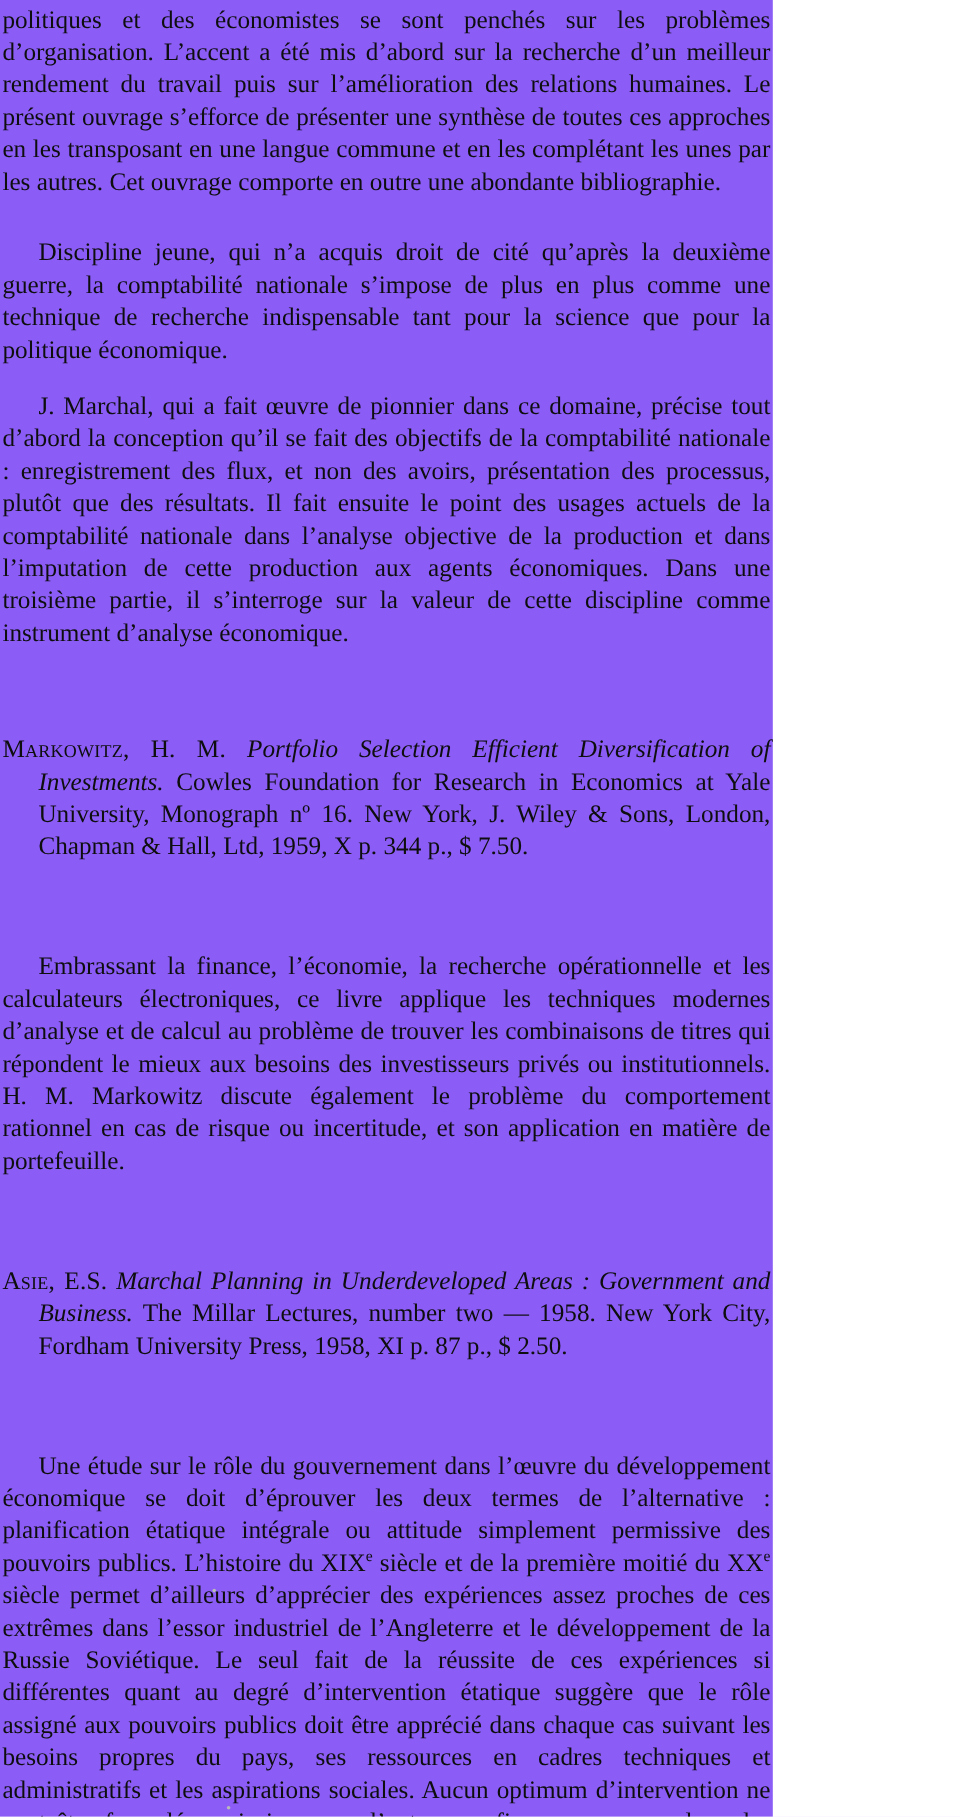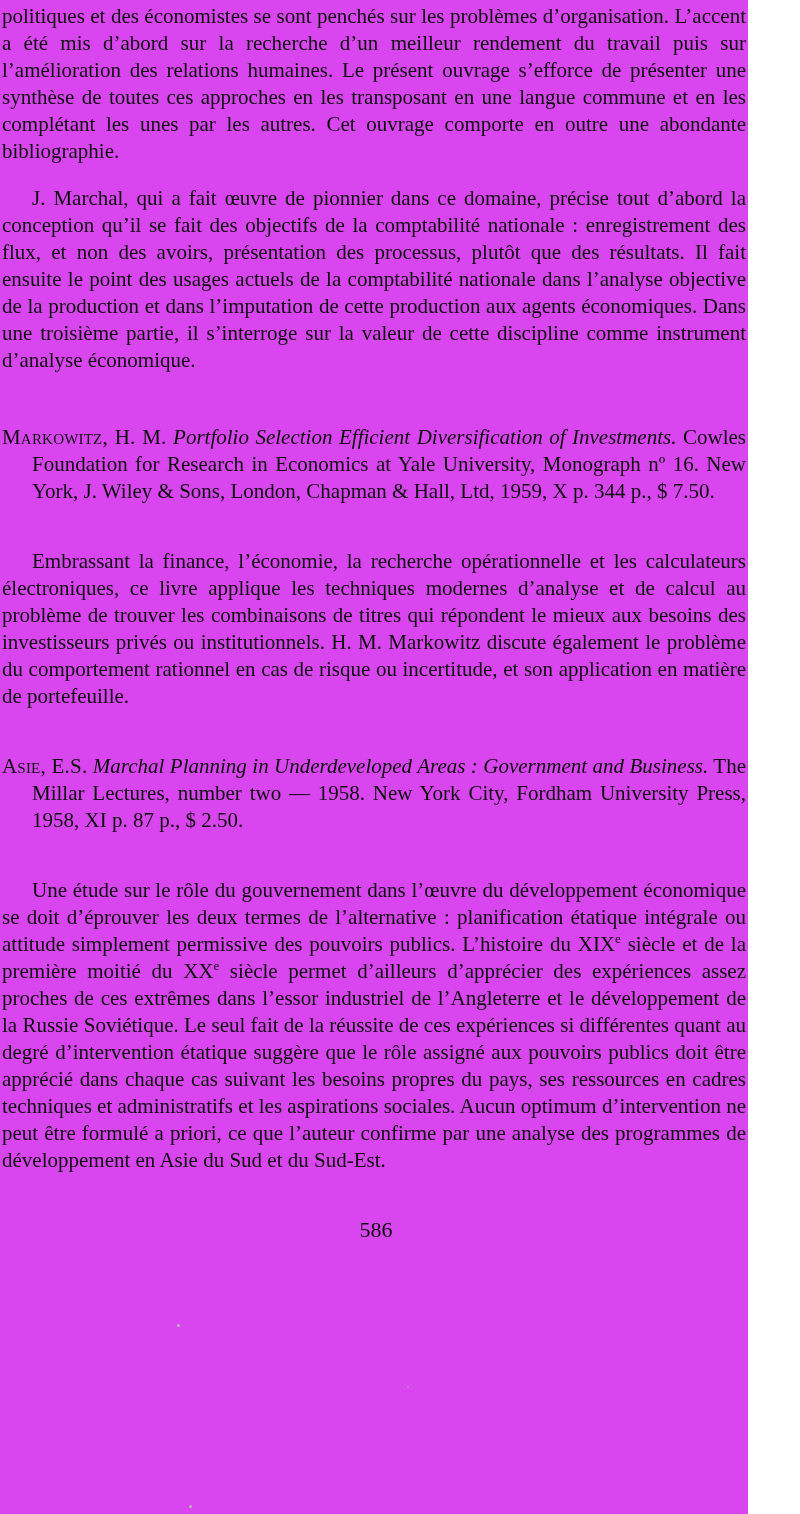--- a/index.html
+++ b/index.html
@@ -1,21 +1,21 @@
 <!DOCTYPE html>
 <html><head>
 <meta charset="utf-8">
 <style>
   html, body { margin: 0; padding: 0; background: #ffffff; }
   .page {
     position: relative;
-    width: 748px;
+    width: 644px;
     height: 1514px;
     box-sizing: border-box;
-    background: #d946ef;
+    background: #8b5cf6;
     padding: 3px 2px 0 2px;
     font-family: "Liberation Serif", "DejaVu Serif", serif;
     font-size: 21px;
     line-height: 27px;
     color: #0e0e0e;
     text-align: justify;
     overflow: hidden;
   }
   .para { margin: 0; }
   .indent { text-indent: 30px; margin-top: 20px; }
@@ -26,22 +26,22 @@
   }
   .author { font-variant: small-caps; letter-spacing: 0.2px; }
   .title { font-style: italic; }
   sup.ord {
     font-size: 0.62em;
     line-height: 0;
     vertical-align: super;
   }
   .gap-sm   { margin-top: 26px; }
   .gap-md   { margin-top: 32px; }
-  .gap-lg   { margin-top: 43px; }
-  .gap-xl   { margin-top: 50px; }
+  .gap-lg   { margin-top: 73px; }
+  .gap-xl   { margin-top: 70px; }
   .page-number {
     margin: 0;
     margin-top: 42px;
     text-align: center;
     text-indent: 0;
     font-size: 22px;
     padding-left: 4px;
   }
   .speck {
     position: absolute;
@@ -53,20 +53,21 @@
   .speck-3 { left: 407px; top: 1386px; width: 2px; height: 2px; opacity: .6; }
 </style>
 </head>
 <body>
 
 <div class="page">
 
   <p class="para">politiques et des économistes se sont penchés sur les problèmes d’organisation. L’accent a été mis d’abord sur la recherche d’un meilleur rendement du travail puis sur l’amélioration des relations humaines. Le présent ouvrage s’efforce de présenter une synthèse de toutes ces approches en les transposant en une langue commune et en les complétant les unes par les autres. Cet ouvrage comporte en outre une abondante bibliographie.</p>
 
 
+  <p class="para indent gap-md">Discipline jeune, qui n’a acquis droit de cité qu’après la deuxième guerre, la comptabilité nationale s’impose de plus en plus comme une technique de recherche indispensable tant pour la science que pour la politique économique.</p>
   <p class="para indent">J. Marchal, qui a fait œuvre de pionnier dans ce domaine, précise tout d’abord la conception qu’il se fait des objectifs de la comptabilité nationale : enregistrement des flux, et non des avoirs, présentation des processus, plutôt que des résultats. Il fait ensuite le point des usages actuels de la comptabilité nationale dans l’analyse objective de la production et dans l’imputation de cette production aux agents économiques. Dans une troisième partie, il s’interroge sur la valeur de cette discipline comme instrument d’analyse économique.</p>
 
   <p class="bib gap-xl"><span class="author">Markowitz, H. M.</span><span class="title"> Portfolio Selection Efficient Diversification of Investments.</span><span> Cowles Foundation for Research in Economics at Yale University, Monograph nº 16. New York, J. Wiley &amp; Sons, London, Chapman &amp; Hall, Ltd, 1959, X p. 344 p., $ 7.50.</span></p>
 
   <p class="para indent gap-lg">Embrassant la finance, l’économie, la recherche opérationnelle et les calculateurs électroniques, ce livre applique les techniques modernes d’analyse et de calcul au problème de trouver les combinaisons de titres qui répondent le mieux aux besoins des investisseurs privés ou institutionnels. H. M. Markowitz discute également le problème du comportement rationnel en cas de risque ou incertitude, et son application en matière de portefeuille.</p>
 
   <p class="bib gap-lg"><span class="author">Asie, E.S.</span><span class="title"> Marchal Planning in Underdeveloped Areas : Government and Business.</span><span> The Millar Lectures, number two — 1958. New York City, Fordham University Press, 1958, XI p. 87 p., $ 2.50.</span></p>
 
   <p class="para indent gap-lg"><span>Une étude sur le rôle du gouvernement dans l’œuvre du développement économique se doit d’éprouver les deux termes de l’alternative : planification étatique intégrale ou attitude simplement permissive des pouvoirs publics. L’histoire du XIX</span><sup class="ord">e</sup><span> siècle et de la première moitié du XX</span><sup class="ord">e</sup><span> siècle permet d’ailleurs d’apprécier des expériences assez proches de ces extrêmes dans l’essor industriel de l’Angleterre et le développement de la Russie Soviétique. Le seul fait de la réussite de ces expériences si différentes quant au degré d’intervention étatique suggère que le rôle assigné aux pouvoirs publics doit être apprécié dans chaque cas suivant les besoins propres du pays, ses ressources en cadres techniques et administratifs et les aspirations sociales. Aucun optimum d’intervention ne peut être formulé a priori, ce que l’auteur confirme par une analyse des programmes de développement en Asie du Sud et du Sud-Est.</span></p>
 

